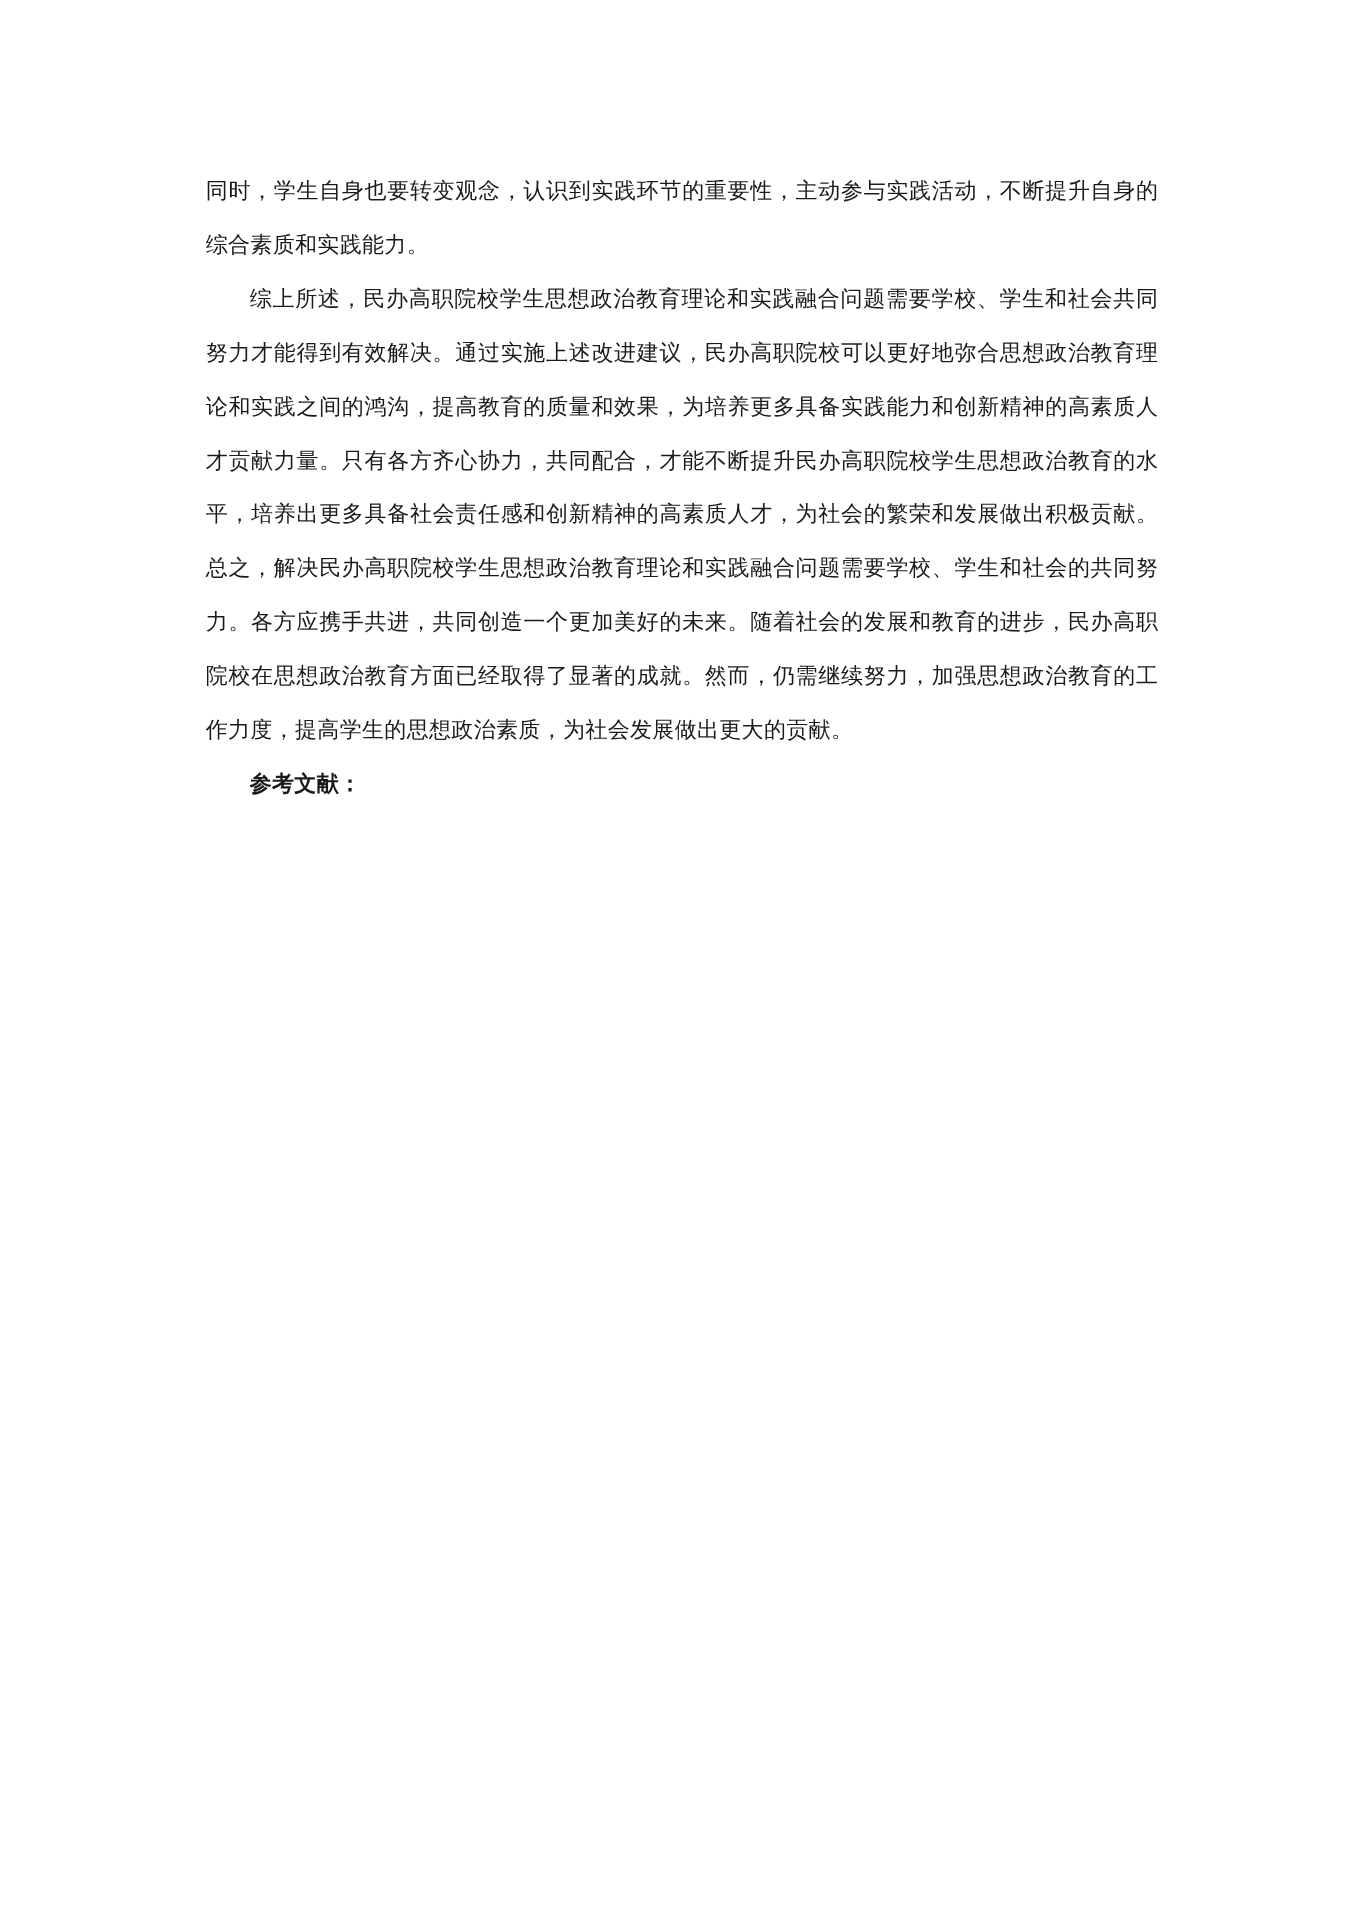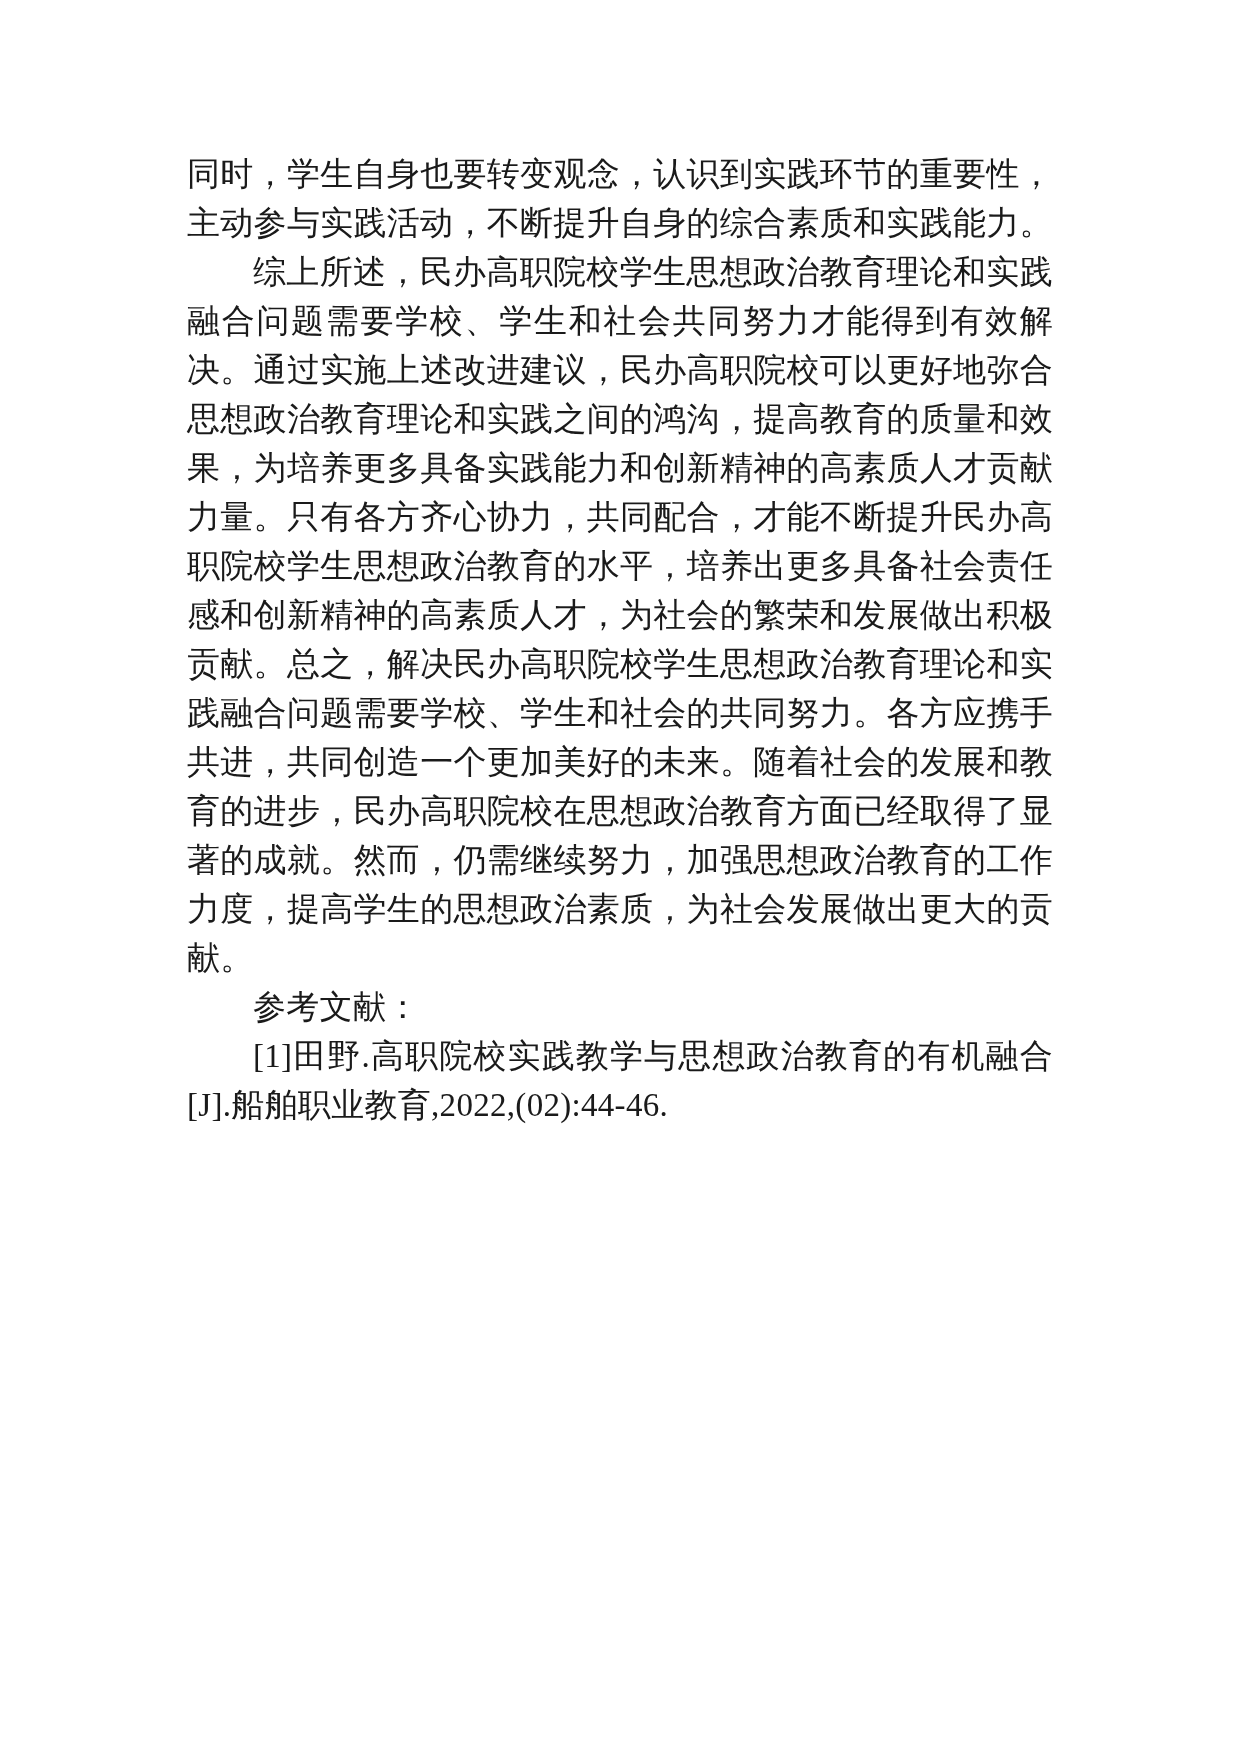--- a/index.html
+++ b/index.html
@@ -19,39 +19,38 @@
     top: 0;
     left: 0;
     width: 1240px;
     height: 1753px;
     background: #ffffff;
     box-sizing: border-box;
     padding: 150px 187px 0 187px;
   }
   .para {
     margin: 0;
-    font-size: 33px;
+    font-size: 20px;
     line-height: 49px;
     text-align: justify;
     letter-spacing: 0.3px;
     word-break: break-all;
   }
   .para.indent {
     text-indent: 2em;
   }
   .para.bold {
-    font-weight: normal;
+    font-weight: bold;
   }
 </style>
 </head>
 <body>
 
 <div class="page">
   <p class="para">同时，学生自身也要转变观念，认识到实践环节的重要性，主动参与实践活动，不断提升自身的综合素质和实践能力。</p>
 
   <p class="para indent">综上所述，民办高职院校学生思想政治教育理论和实践融合问题需要学校、学生和社会共同努力才能得到有效解决。通过实施上述改进建议，民办高职院校可以更好地弥合思想政治教育理论和实践之间的鸿沟，提高教育的质量和效果，为培养更多具备实践能力和创新精神的高素质人才贡献力量。只有各方齐心协力，共同配合，才能不断提升民办高职院校学生思想政治教育的水平，培养出更多具备社会责任感和创新精神的高素质人才，为社会的繁荣和发展做出积极贡献。总之，解决民办高职院校学生思想政治教育理论和实践融合问题需要学校、学生和社会的共同努力。各方应携手共进，共同创造一个更加美好的未来。随着社会的发展和教育的进步，民办高职院校在思想政治教育方面已经取得了显著的成就。然而，仍需继续努力，加强思想政治教育的工作力度，提高学生的思想政治素质，为社会发展做出更大的贡献。</p>
 
   <p class="para indent bold">参考文献：</p>
 
-  <p class="para indent">[1]田野.高职院校实践教学与思想政治教育的有机融合[J].船舶职业教育,2022,(02):44-46.</p>
 
 
 </div>
 
 </body></html>

